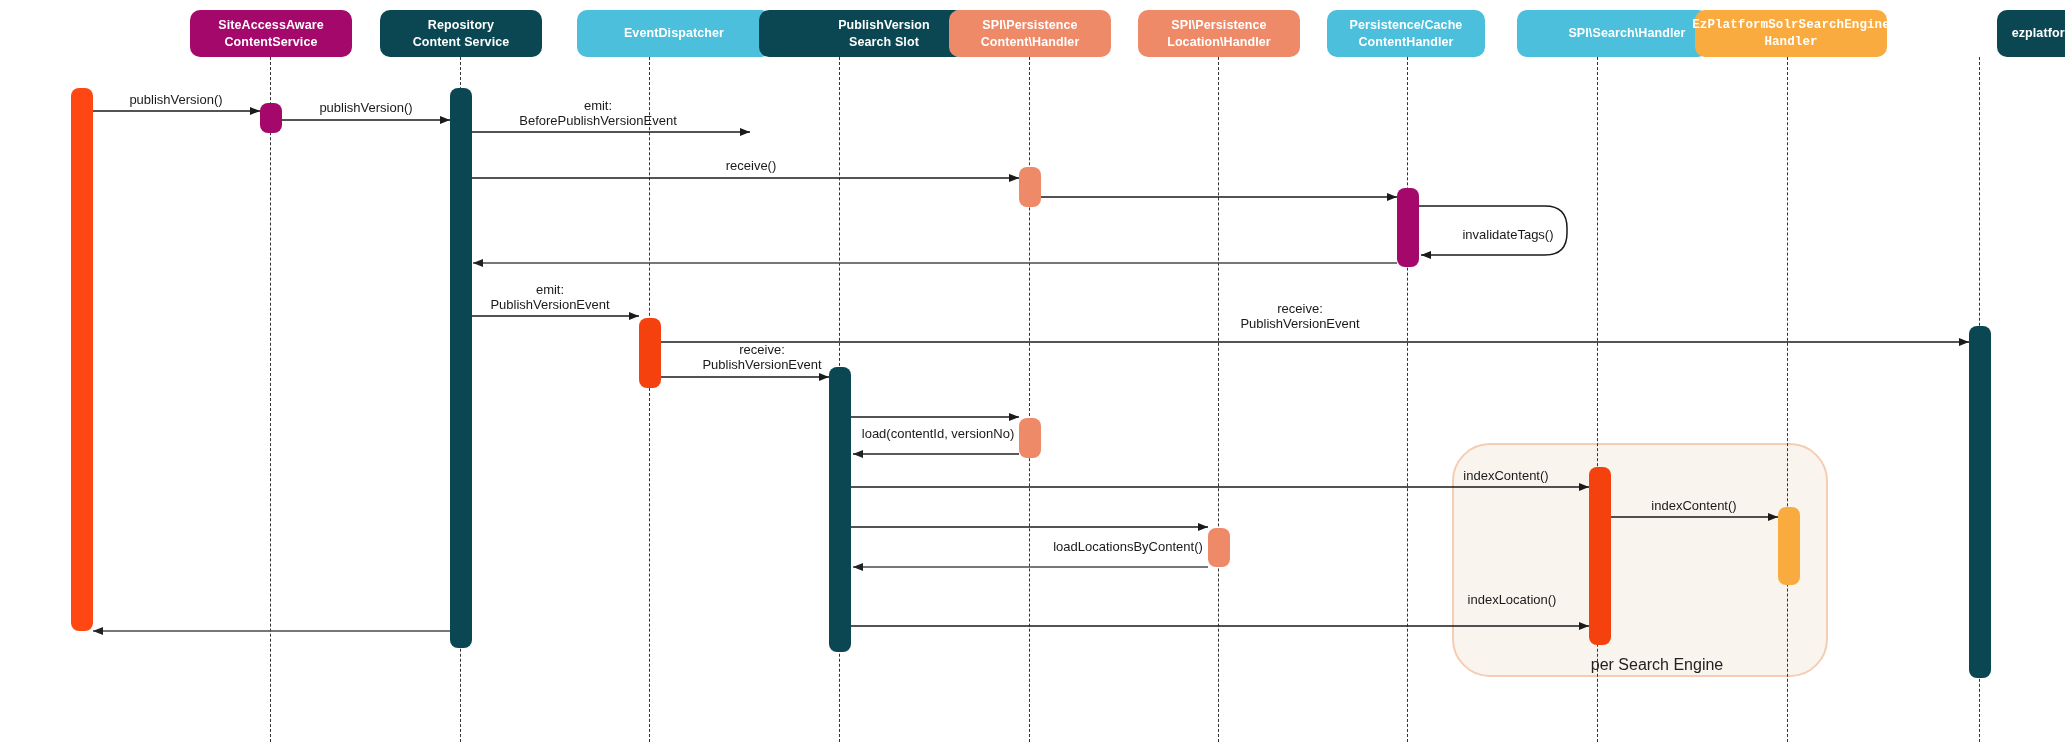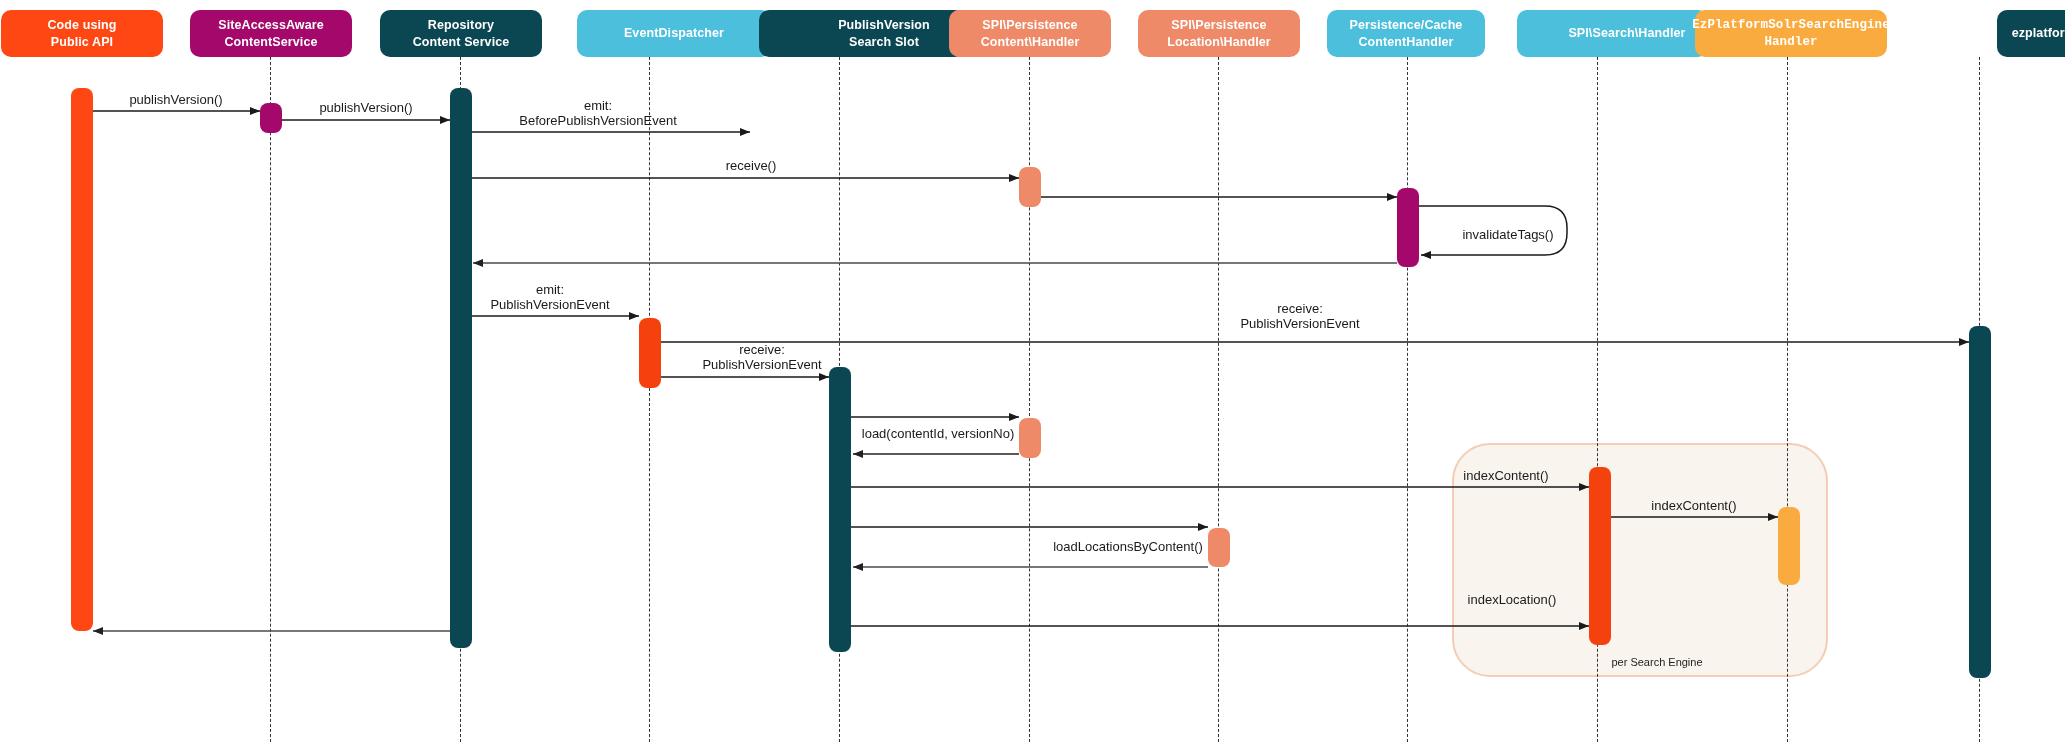--- a/index.html
+++ b/index.html
@@ -26,21 +26,21 @@
     box-sizing:border-box;z-index:0;
   }
   svg.wires{position:absolute;left:0;top:0;z-index:2;}
   .msg-label{
     position:absolute;transform:translateX(-50%);
     font-size:13px;line-height:15px;color:#1a1a1a;text-align:center;
     white-space:pre-line;z-index:5;
   }
   .group-label{
     position:absolute;transform:translateX(-50%);
-    font-size:11px;color:#222;z-index:5;white-space:nowrap;
+    font-size:16px;color:#222;z-index:5;white-space:nowrap;
   }
   .wire{stroke:#1a1a1a;stroke-width:1.5;fill:none;}
   .wire-return{stroke:#4a4a4a;stroke-width:1.5;fill:none;}
   .wire-return-dark{stroke:#222;stroke-width:1.5;fill:none;}
 </style>
 </head>
 <body>
 
 <div id="stage">
 
@@ -92,22 +92,20 @@
   <div class="activation" style="left: 639px; top: 318px; height: 70px; background-color: rgb(245, 65, 13);"></div>
   <div class="activation" style="left: 829px; top: 367px; height: 285px; background-color: rgb(11, 71, 82);"></div>
   <div class="activation" style="left: 1019px; top: 167px; height: 40px; background-color: rgb(238, 138, 104);"></div>
   <div class="activation" style="left: 1019px; top: 418px; height: 40px; background-color: rgb(238, 138, 104);"></div>
   <div class="activation" style="left: 1397px; top: 188px; height: 79px; background-color: rgb(164, 8, 107);"></div>
   <div class="activation" style="left: 1208px; top: 528px; height: 39px; background-color: rgb(238, 138, 104);"></div>
   <div class="activation" style="left: 1589px; top: 467px; height: 178px; background-color: rgb(245, 65, 13);"></div>
   <div class="activation" style="left: 1778px; top: 507px; height: 78px; background-color: rgb(249, 171, 63);"></div>
   <div class="activation" style="left: 1969px; top: 326px; height: 352px; background-color: rgb(11, 71, 82);"></div>
 
-  <div class="actor-box" style="left: 1px; width: 162px; background-color: rgb(255, 71, 19);">Code using
-Public API</div>
   <div class="actor-box" style="left: 380px; width: 162px; background-color: rgb(11, 71, 82);">Repository
 Content Service</div>
   <div class="actor-box" style="left: 190px; width: 162px; background-color: rgb(164, 8, 107);">SiteAccessAware
 ContentService</div>
   <div class="actor-box" style="left: 577px; width: 194px; background-color: rgb(75, 191, 220);">EventDispatcher</div>
   <div class="actor-box" style="left: 759px; width: 162px; background-color: rgb(11, 71, 82); padding-left: 44px;">PublishVersion
 Search Slot</div>
   <div class="actor-box" style="left: 949px; width: 162px; background-color: rgb(238, 138, 104);">SPI\Persistence
 Content\Handler</div>
   <div class="actor-box" style="left: 1138px; width: 162px; background-color: rgb(238, 138, 104);">SPI\Persistence

